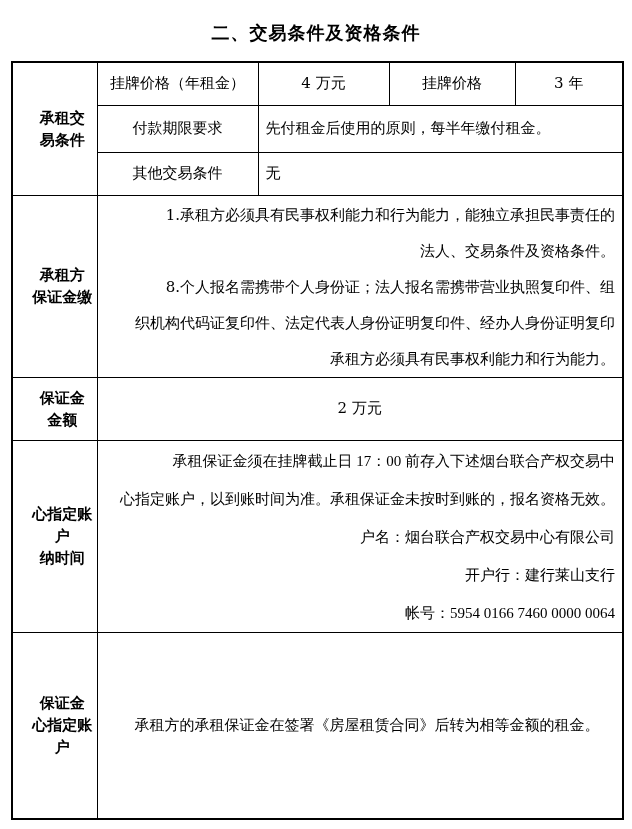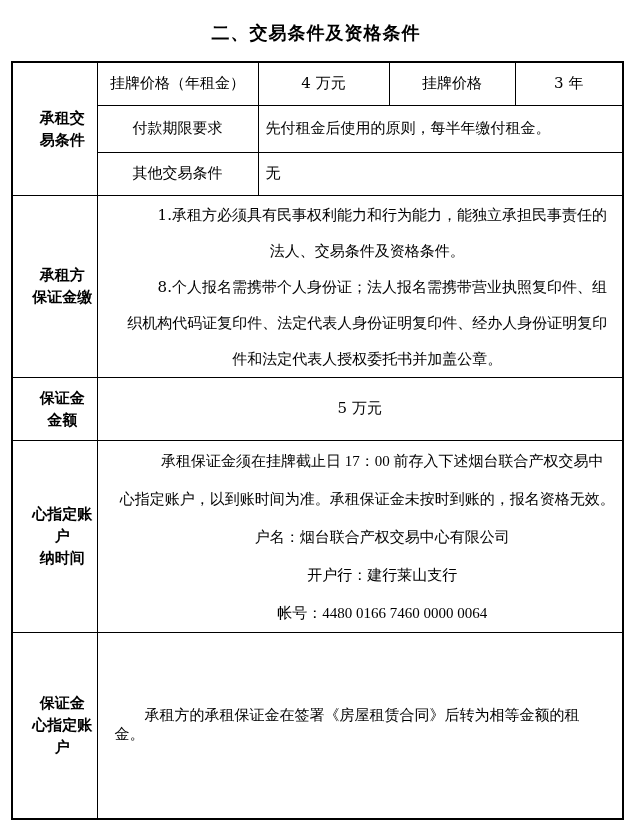--- a/index.html
+++ b/index.html
@@ -39,29 +39,29 @@
   td.hdr {
     font-weight: bold;
     text-align: center;
     line-height: 22px;
   }
   td.cen { text-align: center; }
   td.lft { text-align: left; padding-left: 7px; padding-right: 3px; }
   td.body {
     vertical-align: top;
     padding: 1px 7px 0 7px;
-    text-align: center;
+    text-align: right;
   }
   .ln { display: block; padding-left: 15px; }
   .ln-36 { line-height: 36px; }
   .ln-38 { line-height: 38px; font-family: Liberation Serif, serif; }
   .indent { text-indent: 2em; }
   td.mid-indent {
     vertical-align: middle;
-    padding: 0 17px;
+    padding: 0 7px;
     text-indent: 2em;
     text-align: left;
   }
   tr.r1 { height: 43px; }
   tr.r2 { height: 47px; }
   tr.r3 { height: 43px; }
   tr.r4 { height: 181px; }
   tr.r5 { height: 63px; }
   tr.r6 { height: 192px; }
   tr.r7 { height: 187px; }
@@ -105,43 +105,43 @@
   <tr class="r4">
     <td class="hdr">
       <span class="ln">承租方</span>
       <span class="ln">保证金缴</span>
     </td>
     <td class="body" colspan="4">
       <span class="ln ln-36 indent">1.承租方必须具有民事权利能力和行为能力，能独立承担民事责任的</span>
       <span class="ln ln-36">法人、交易条件及资格条件。</span>
       <span class="ln ln-36 indent">8.个人报名需携带个人身份证；法人报名需携带营业执照复印件、组</span>
       <span class="ln ln-36">织机构代码证复印件、法定代表人身份证明复印件、经办人身份证明复印</span>
-      <span class="ln ln-36">件和法定代表人授权委托书并加盖公章。</span>
+      <span class="ln ln-36">承租方必须具有民事权利能力和行为能力。</span>
     </td>
   </tr>
 
   <tr class="r5">
     <td class="hdr">
       <span class="ln">保证金</span>
       <span class="ln">金额</span>
     </td>
-    <td class="cen" colspan="4">5 万元</td>
+    <td class="cen" colspan="4">2 万元</td>
   </tr>
 
   <tr class="r6">
     <td class="hdr">
       <span class="ln">心指定账户</span>
       <span class="ln">纳时间</span>
     </td>
     <td class="body" colspan="4">
       <span class="ln ln-38 indent">承租保证金须在挂牌截止日 17：00 前存入下述烟台联合产权交易中</span>
       <span class="ln ln-38">心指定账户，以到账时间为准。承租保证金未按时到账的，报名资格无效。</span>
       <span class="ln ln-38 indent">户名：烟台联合产权交易中心有限公司</span>
       <span class="ln ln-38 indent">开户行：建行莱山支行</span>
-      <span class="ln ln-38 indent">帐号：4480 0166 7460 0000 0064</span>
+      <span class="ln ln-38 indent">帐号：5954 0166 7460 0000 0064</span>
     </td>
   </tr>
 
   <tr class="r7">
     <td class="hdr">
       <span class="ln">保证金</span>
       <span class="ln">心指定账户</span>
     </td>
     <td class="mid-indent" colspan="4">承租方的承租保证金在签署《房屋租赁合同》后转为相等金额的租金。</td>
   </tr>

